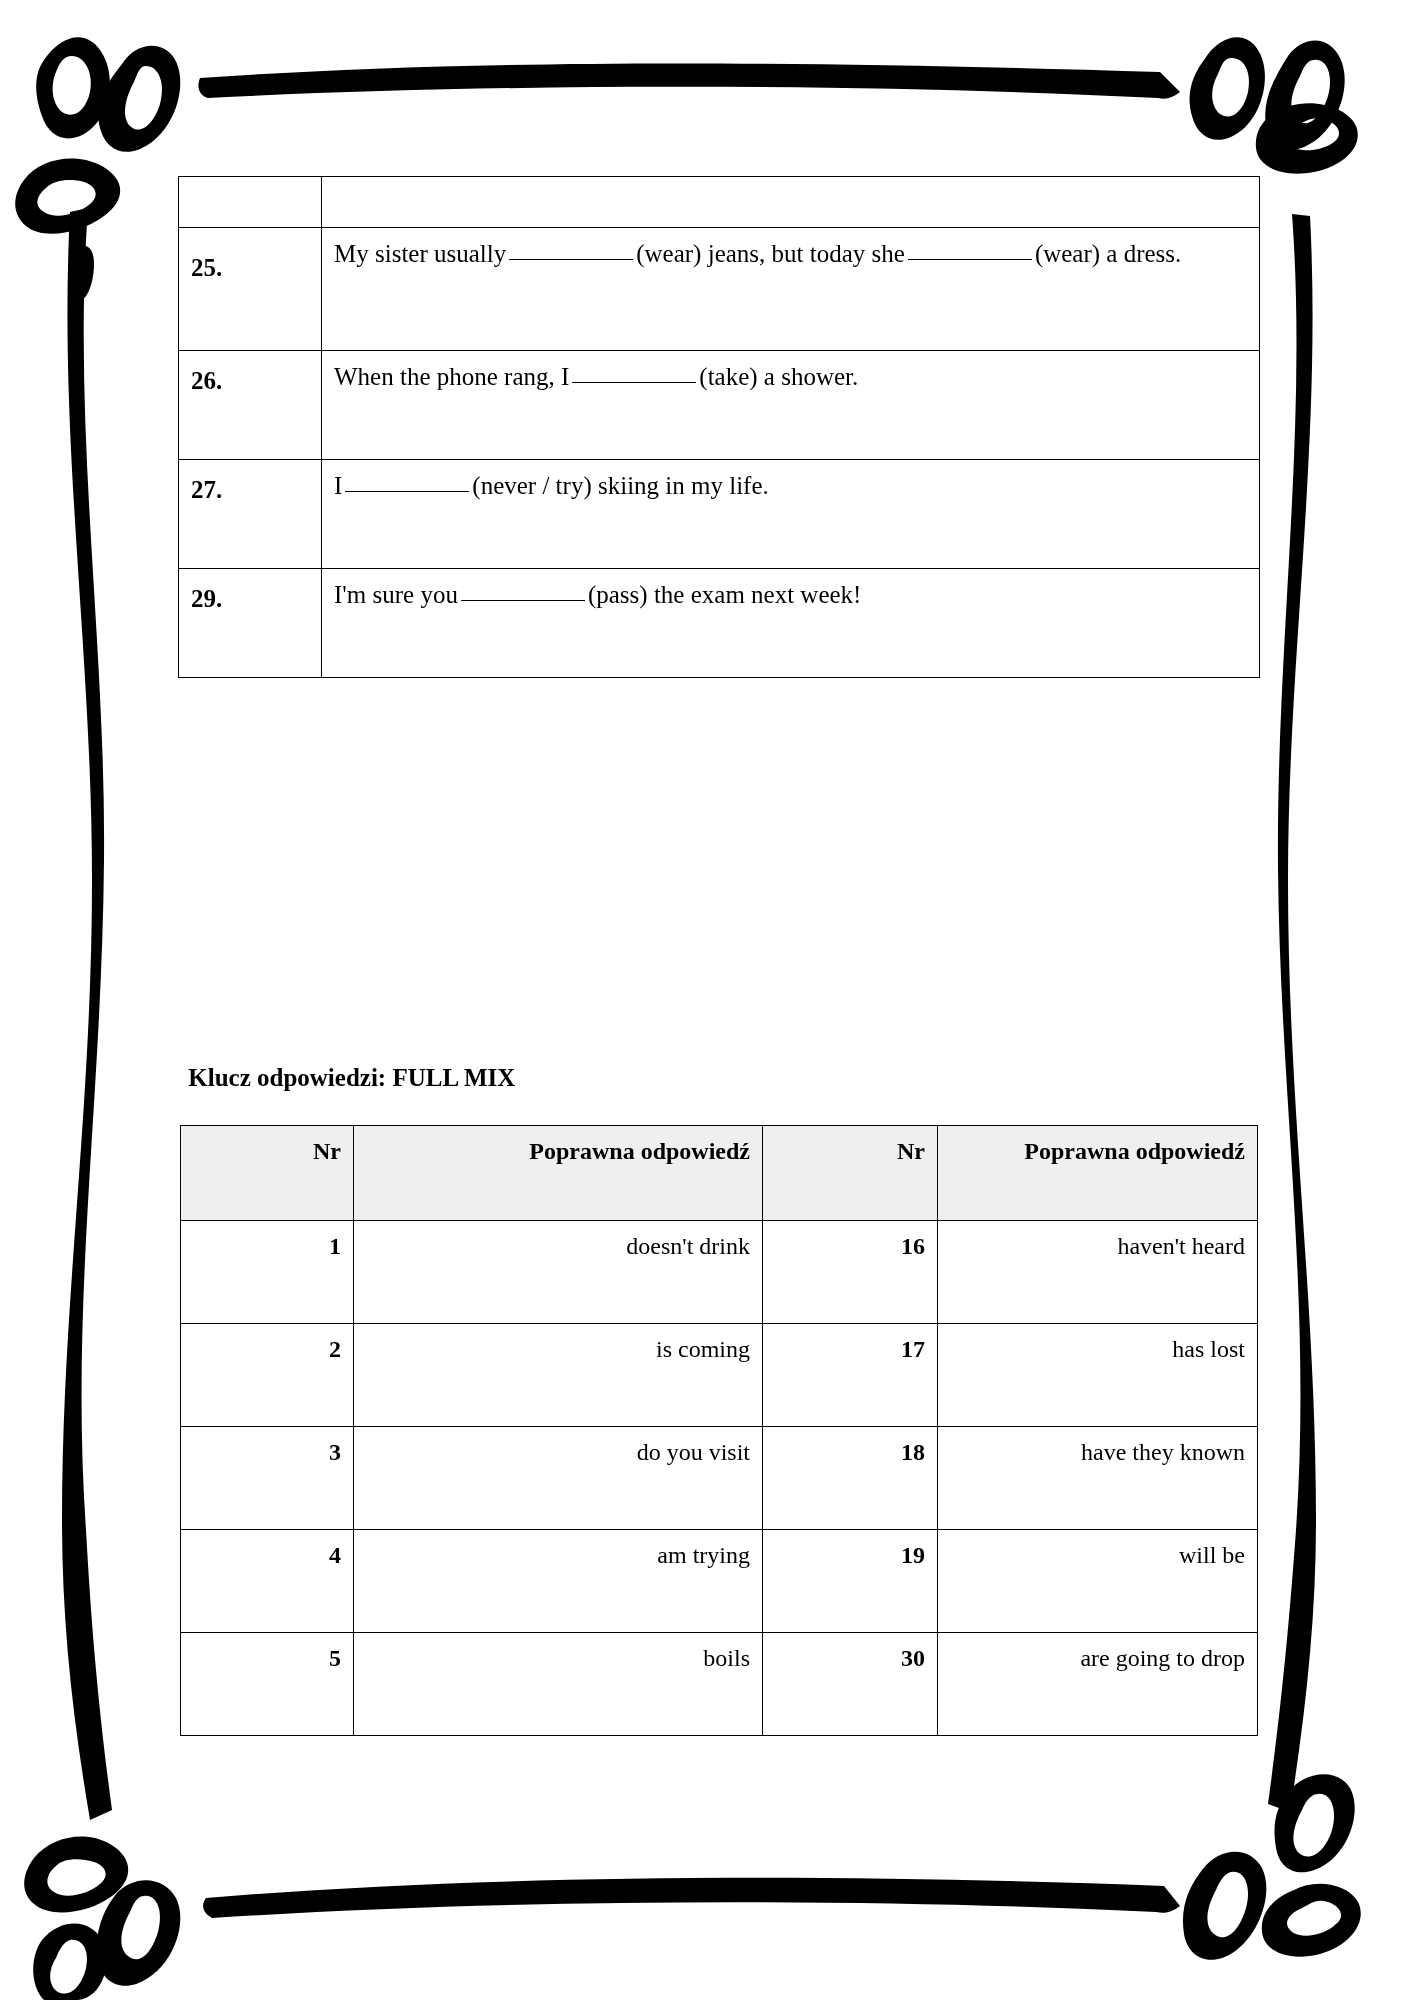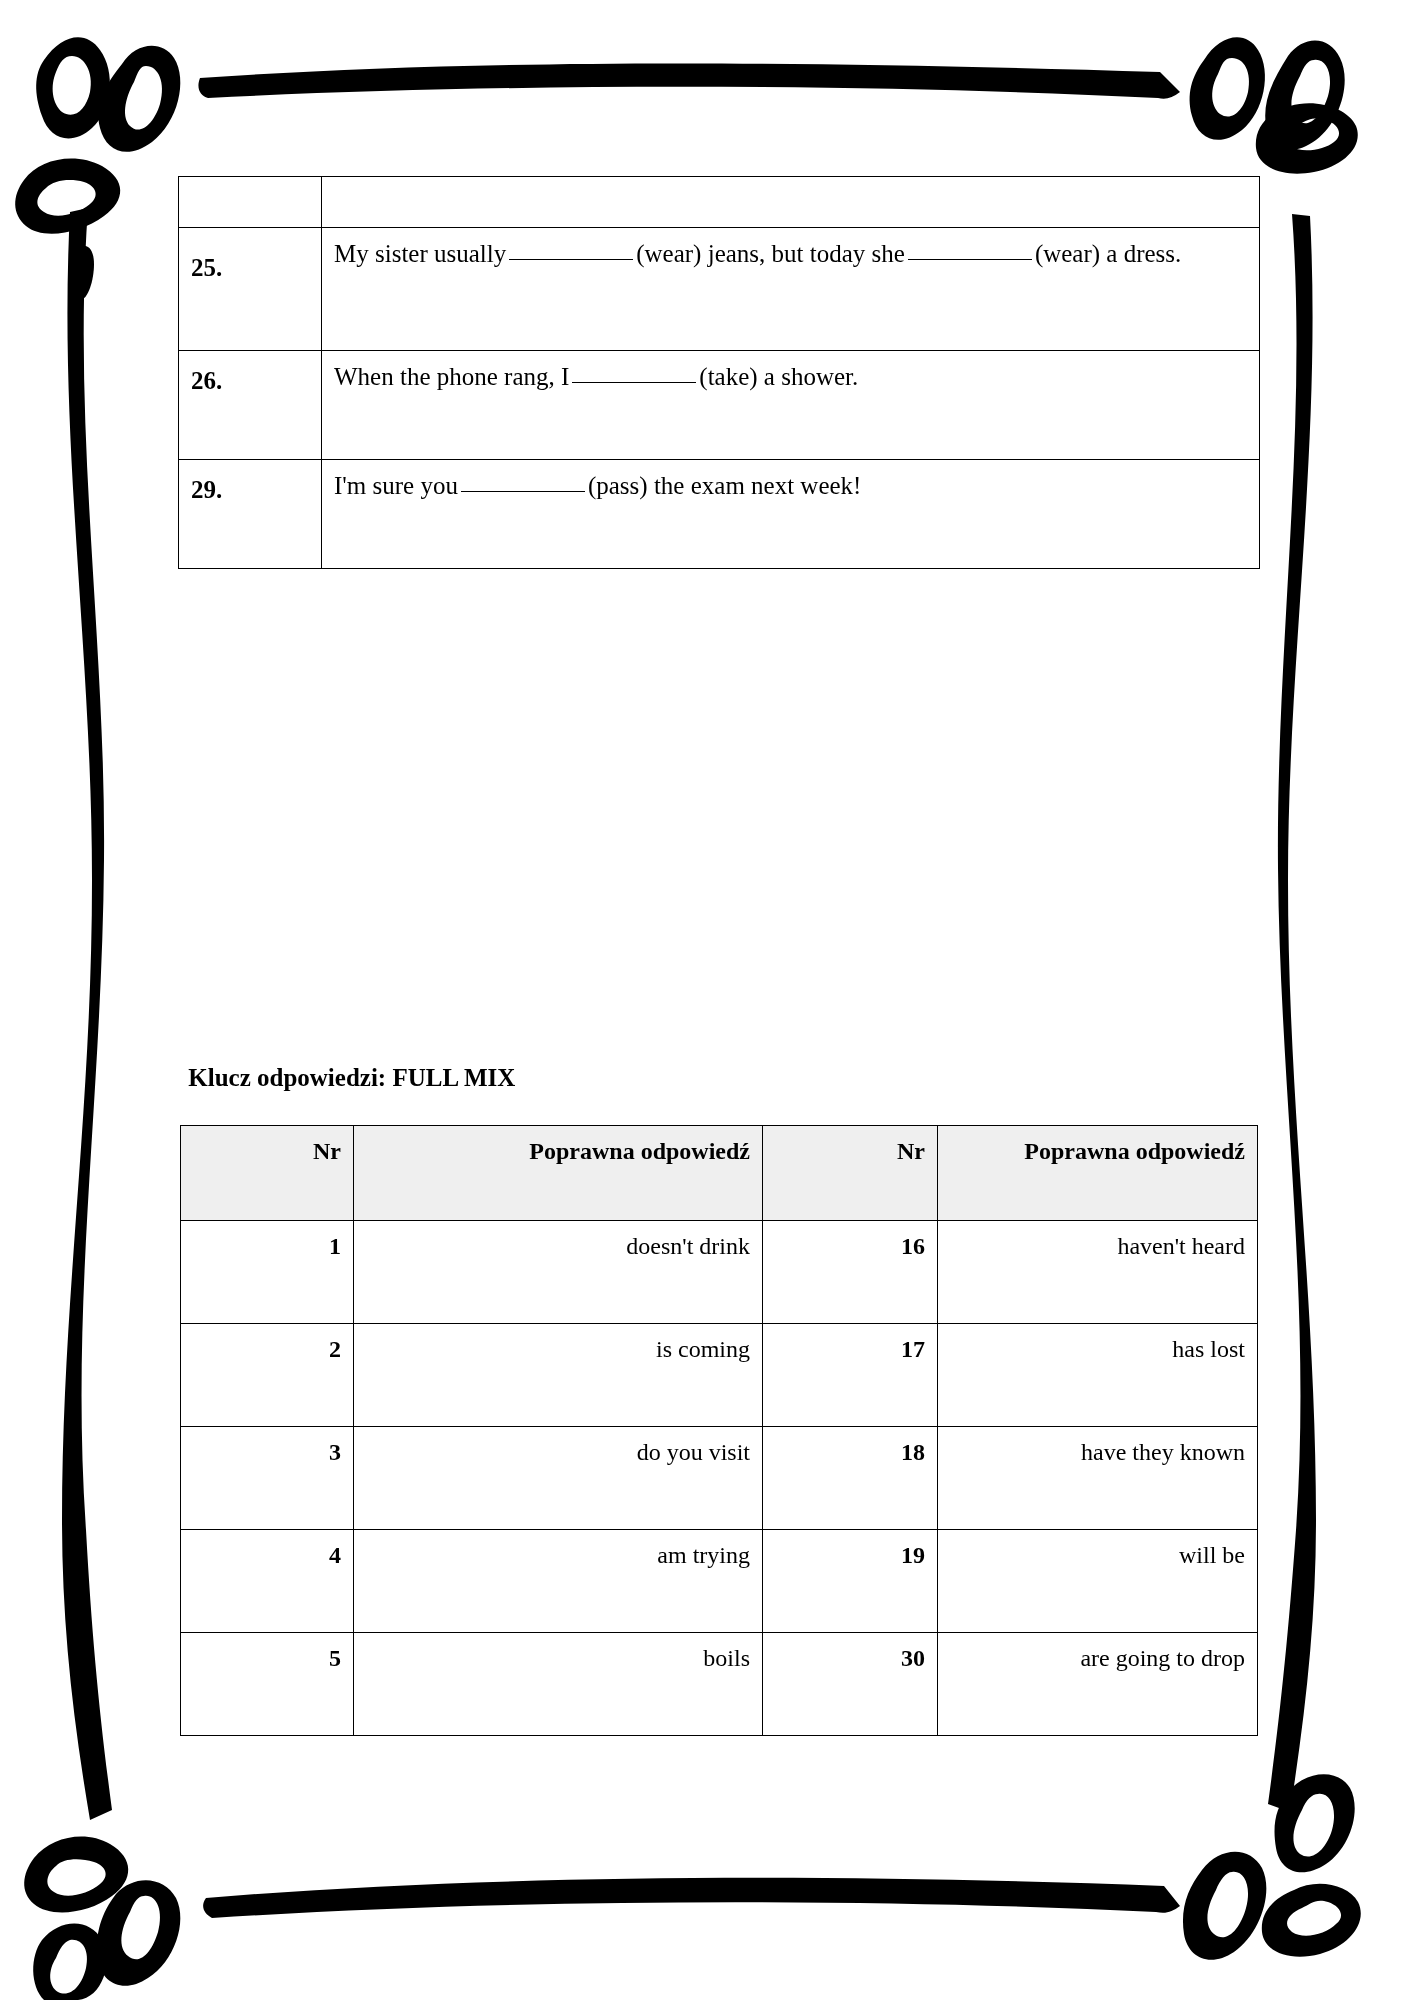--- a/index.html
+++ b/index.html
@@ -187,20 +187,26 @@
         <td><span>My sister usually</span><span class="blank"></span><span>(wear) jeans, but today she</span><span class="blank"></span><span>(wear) a dress.</span></td>
       </tr>
 
       <tr class="ex-row-mid">
         <td class="col-nr">
           <span class="ex-num ex-num-top">26.</span>
         </td>
         <td><span>When the phone rang, I</span><span class="blank"></span><span>(take) a shower.</span></td>
       </tr>
 
+      <tr class="ex-row-mid">
+        <td class="col-nr">
+          <span class="ex-num ex-num-top">27.</span>
+        </td>
+        <td><span>I</span><span class="blank"></span><span>(never / try) skiing in my life.</span></td>
+      </tr>
 
 
       <tr class="ex-row-mid">
         <td class="col-nr">
           <span class="ex-num ex-num-top">29.</span>
         </td>
         <td><span>I'm sure you</span><span class="blank"></span><span>(pass) the exam next week!</span></td>
       </tr>
 
     </tbody>

